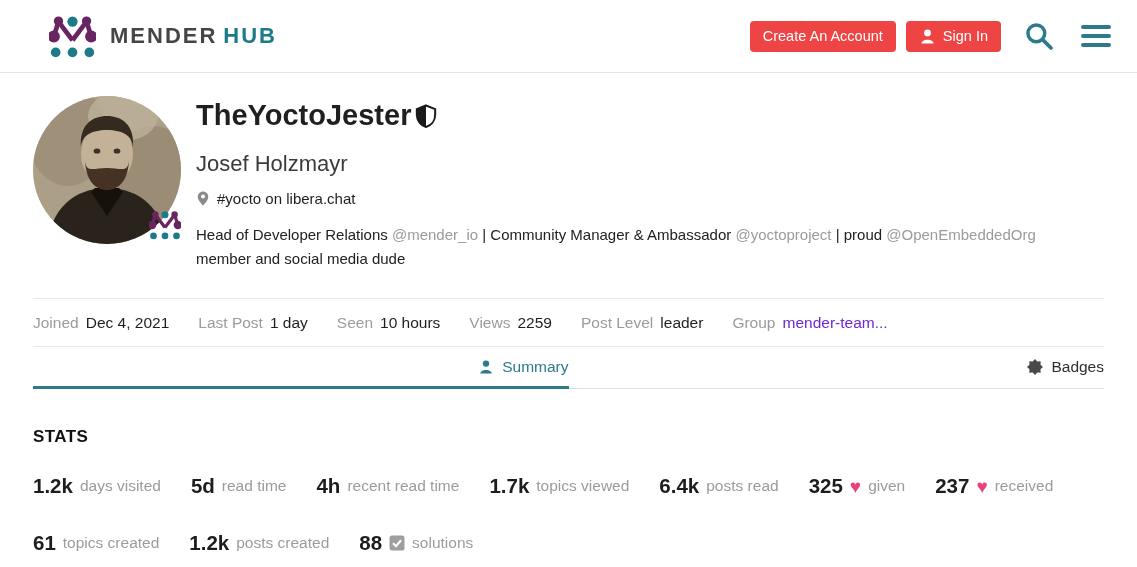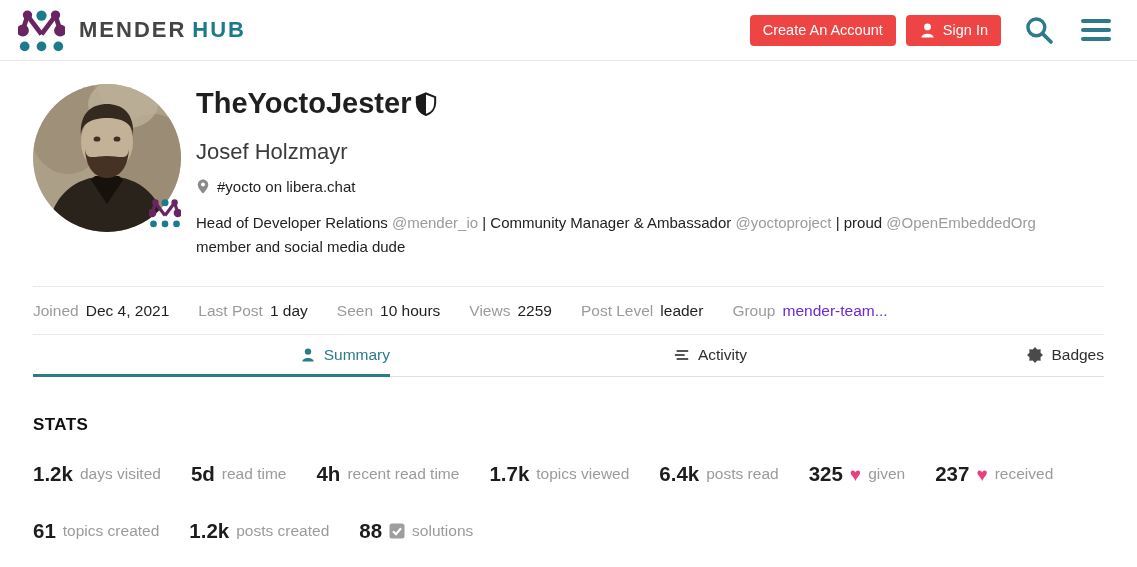--- a/index.html
+++ b/index.html
@@ -4,22 +4,22 @@
 <style>
   * { margin:0; padding:0; box-sizing:border-box; }
   html,body { background:#fff; }
   body {
     width:1137px; min-height:567px; margin:0 auto;
     font-family:"Liberation Sans", sans-serif; color:#222;
   }
 
   
   .site-header {
-    height:61px; display:flex; align-items:center;
-    padding:0 22px 0 18px; border-bottom:1px solid #e6e6e6;
+    height:73px; display:flex; align-items:center;
+    padding:0 22px 0 49px; border-bottom:1px solid #e6e6e6;
     background:#fff;
   }
   .brand { display:flex; align-items:center; gap:14px; cursor:pointer; }
   .brand-text { font-size:22px; font-weight:bold; letter-spacing:2px; }
   .brand-mender { color:#454545; }
   .brand-hub { color:#1d7a8a; margin-left:6px; }
   .header-actions { margin-left:auto; display:flex; align-items:center; gap:10px; }
   .btn {
     background:#ef4444; color:#fff; border:none; border-radius:4px;
     height:31px; padding:0 13px; font-size:14.5px;
@@ -201,28 +201,20 @@
 
   <nav class="tabs">
     <a class="tab active">
       <svg width="16" height="16" viewBox="0 0 16 16">
         <circle cx="8" cy="4.6" r="3.2" fill="#2d7a8b"></circle>
         <path d="M2.3 14.6 C2.3 9.8 13.7 9.8 13.7 14.6 Z" fill="#2d7a8b"></path>
       </svg>
       <span>Summary</span>
     </a>
     <a class="tab">
-      <svg width="16" height="16" viewBox="0 0 18 16">
-        <line x1="3" y1="3.5" x2="16" y2="3.5" stroke="#555" stroke-width="2.2"></line>
-        <line x1="1" y1="8" x2="12" y2="8" stroke="#555" stroke-width="2.2"></line>
-        <line x1="3" y1="12.5" x2="16" y2="12.5" stroke="#555" stroke-width="2.2"></line>
-      </svg>
-      <span>Activity</span>
-    </a>
-    <a class="tab">
       <svg width="16" height="16" viewBox="0 0 16 16">
         <polygon fill="#4a4a4a" points="16,8 13.54,10.30 13.66,13.66 10.30,13.54 8,16 5.70,13.54 2.34,13.66 2.46,10.30 0,8 2.46,5.70 2.34,2.34 5.70,2.46 8,0 10.30,2.46 13.66,2.34 13.54,5.70"></polygon>
       </svg>
       <span>Badges</span>
     </a>
   </nav>
 
   <section class="stats">
     <h3 class="stats-heading">STATS</h3>
 

